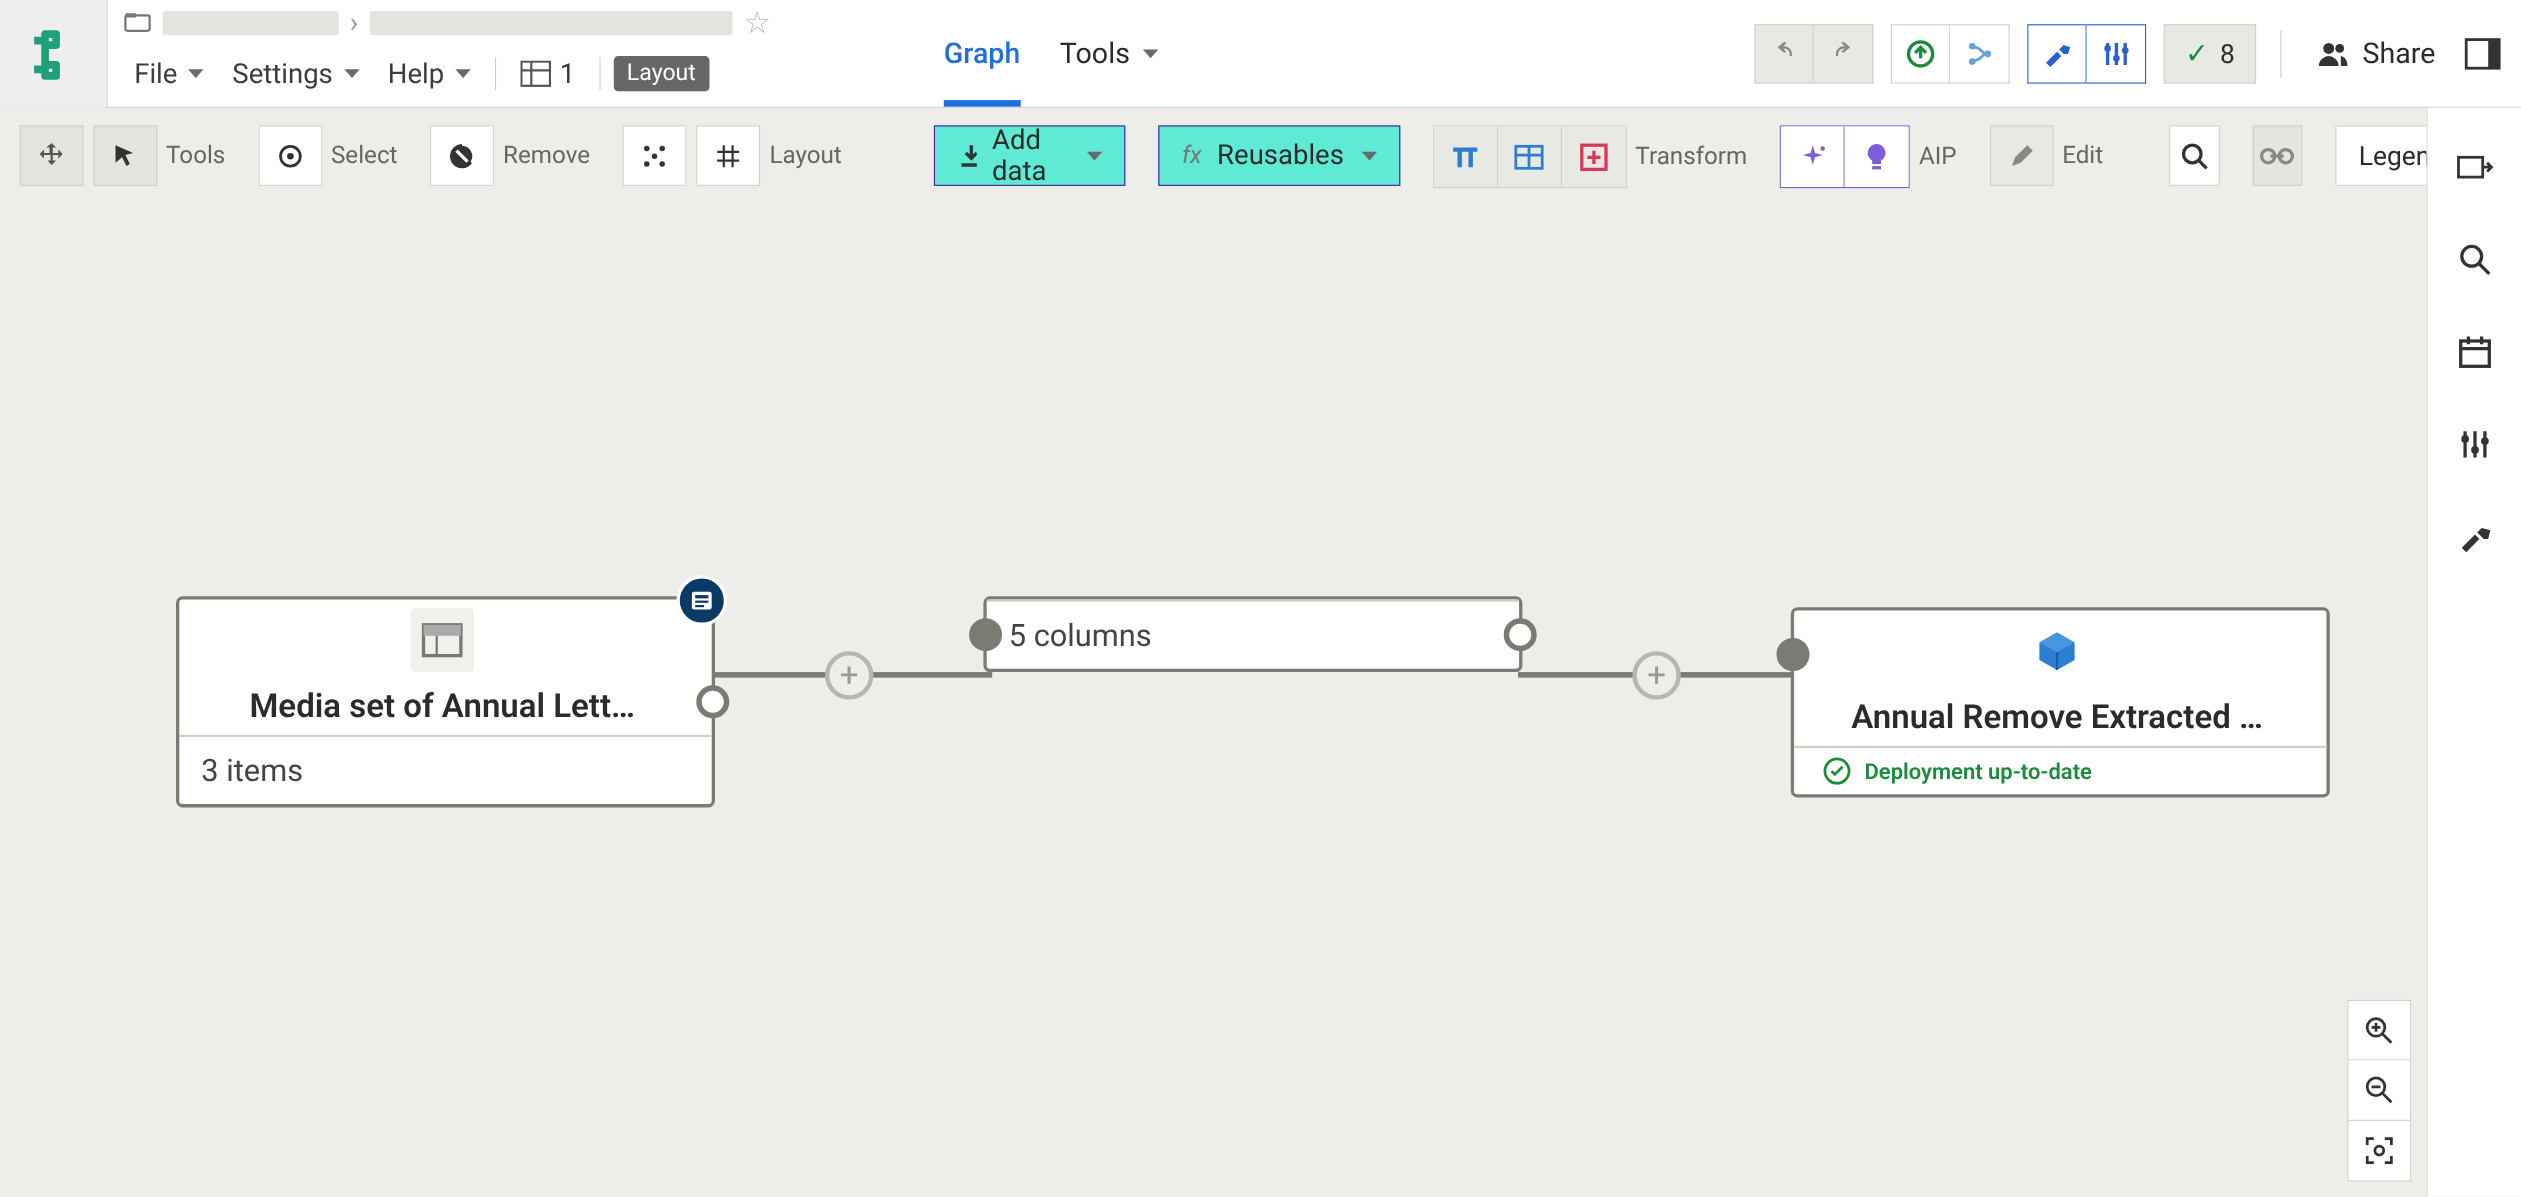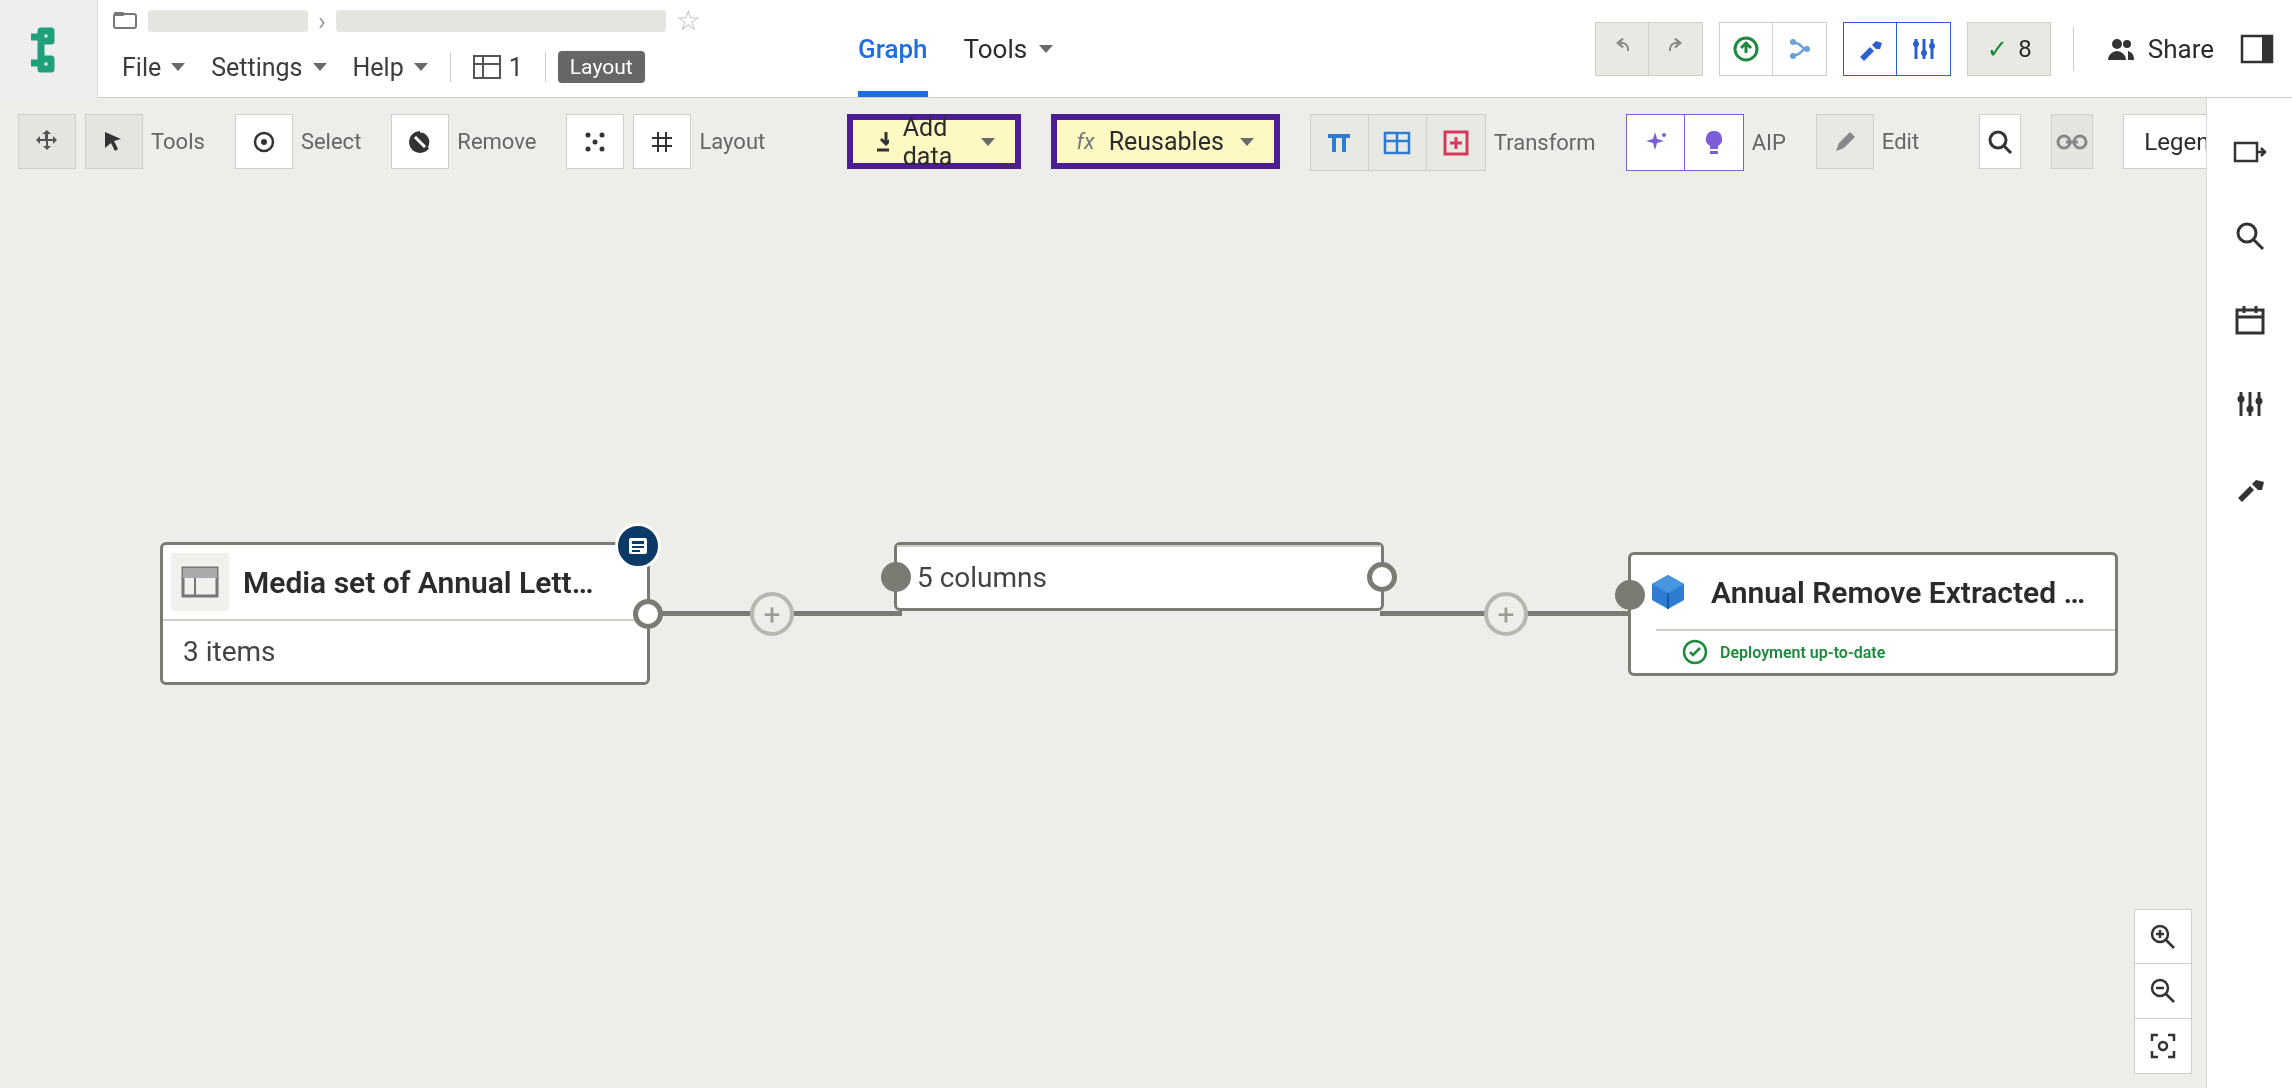--- a/index.html
+++ b/index.html
@@ -30,41 +30,41 @@
   .check-green { color:#1e8a3e; font-size:26px; }
   .share { display:flex; align-items:center; gap:12px; font-size:26px; padding:0 10px;}
 
   
   .toolbar2 { height:124px; display:flex; align-items:flex-start; padding:16px 18px 0 18px; gap:30px; }
   .tb-col { display:flex; flex-direction:row; align-items:center; gap:8px; }
   .tb-row { display:flex; gap:10px; }
   .sq { width:58px; height:55px; border:1px solid #cfcfca; background:#fff; display:flex; align-items:center; justify-content:center; }
   .sq.active { background:#e5e5e0; }
   .tb-label { font-size:22px; color:#666; }
-  .pill { height:55px; display:flex; align-items:center; gap:14px; border:6px solid #4c1d95; background:#fef9c3; padding:0 20px; font-size:25px;}
+  .pill { height:55px; display:flex; align-items:center; gap:14px; border:1px solid #4c1d95; background:#5eead4; padding:0 20px; font-size:25px;}
   .group-box { display:flex; border:1px solid #cfcfca; }
   .group-box .sq { border:none; border-right:1px solid #cfcfca; }
   .group-box .sq:last-child { border-right:none; }
   .group-aip { border:1px solid #7c5ed9; display:flex; }
   .group-aip .sq { border:none; border-right:1px solid #7c5ed9; background:#fff;}
   .group-aip .sq:last-child{border-right:none;}
   .spacer { flex:1; }
   .legend { height:55px; border:1px solid #cfcfca; background:#fff; display:flex; align-items:center; gap:14px; padding:0 20px; font-size:24px;}
 
   
   .canvas { position:absolute; left:0; top:222px; right:86px; bottom:0; background:#edede9; }
 
   
   .node { position:absolute; width:490px; background:#fff; border:3px solid #7b7b74; border-radius:6px; box-shadow:0 0 0 rgba(0,0,0,0); }
-  .node-header { display:flex; align-items:center; gap:14px; padding:8px 14px 8px 8px; }
+  .node-header { display:flex; align-items:center; gap:14px; padding:8px 14px 8px 8px;flex-direction:column; }
   .node-icon { width:58px; height:58px; display:flex; align-items:center; justify-content:center; background:#f0f0ec; border-radius:4px;}
   .node-title { font-size:30px; font-weight:600; white-space:nowrap; overflow:hidden; text-overflow:ellipsis; flex:1;}
   .node-sub { border-top:2px solid #cfcfca; padding:14px 20px; font-size:28px; color:#444; }
   .node-badge { position:absolute; width:46px; height:46px; border-radius:50%; background:#0b3a66; border:3px solid #fff; top:-22px; right:-14px; display:flex; align-items:center; justify-content:center;}
-  .deploy-row { display:flex; align-items:center; gap:12px; padding:8px 26px; font-size:16px; color:#1e8a3e; font-weight:600; border-top:2px solid #cfcfca;margin-left:25px;}
+  .deploy-row { display:flex; align-items:center; gap:12px; padding:8px 26px; font-size:20px; color:#1e8a3e; font-weight:600; border-top:2px solid #cfcfca;}
   .port { position:absolute; width:30px; height:30px; border-radius:50%; background:#fff; border:5px solid #7b7b74; top:50%; transform:translateY(-50%);}
   .port.right { right:-16px; }
   .port.left { left:-16px; }
   .port.filled { background:#7b7b74; }
   .plus-circ { position:absolute; width:44px; height:44px; border-radius:50%; border:4px solid #b7b7b0; background:#edede9; display:flex; align-items:center; justify-content:center; color:#9a9a93; font-size:30px;}
   .edge { position:absolute; height:5px; background:#7b7b74; }
 
   
   .right-rail { position:absolute; right:0; top:98px; width:86px; bottom:0; background:#fff; border-left:1px solid #d9d9d4; display:flex; flex-direction:column; align-items:center; gap:44px; padding-top:34px;}
   .rail-icon { width:40px; height:40px; display:flex; align-items:center; justify-content:center; color:#555; }

